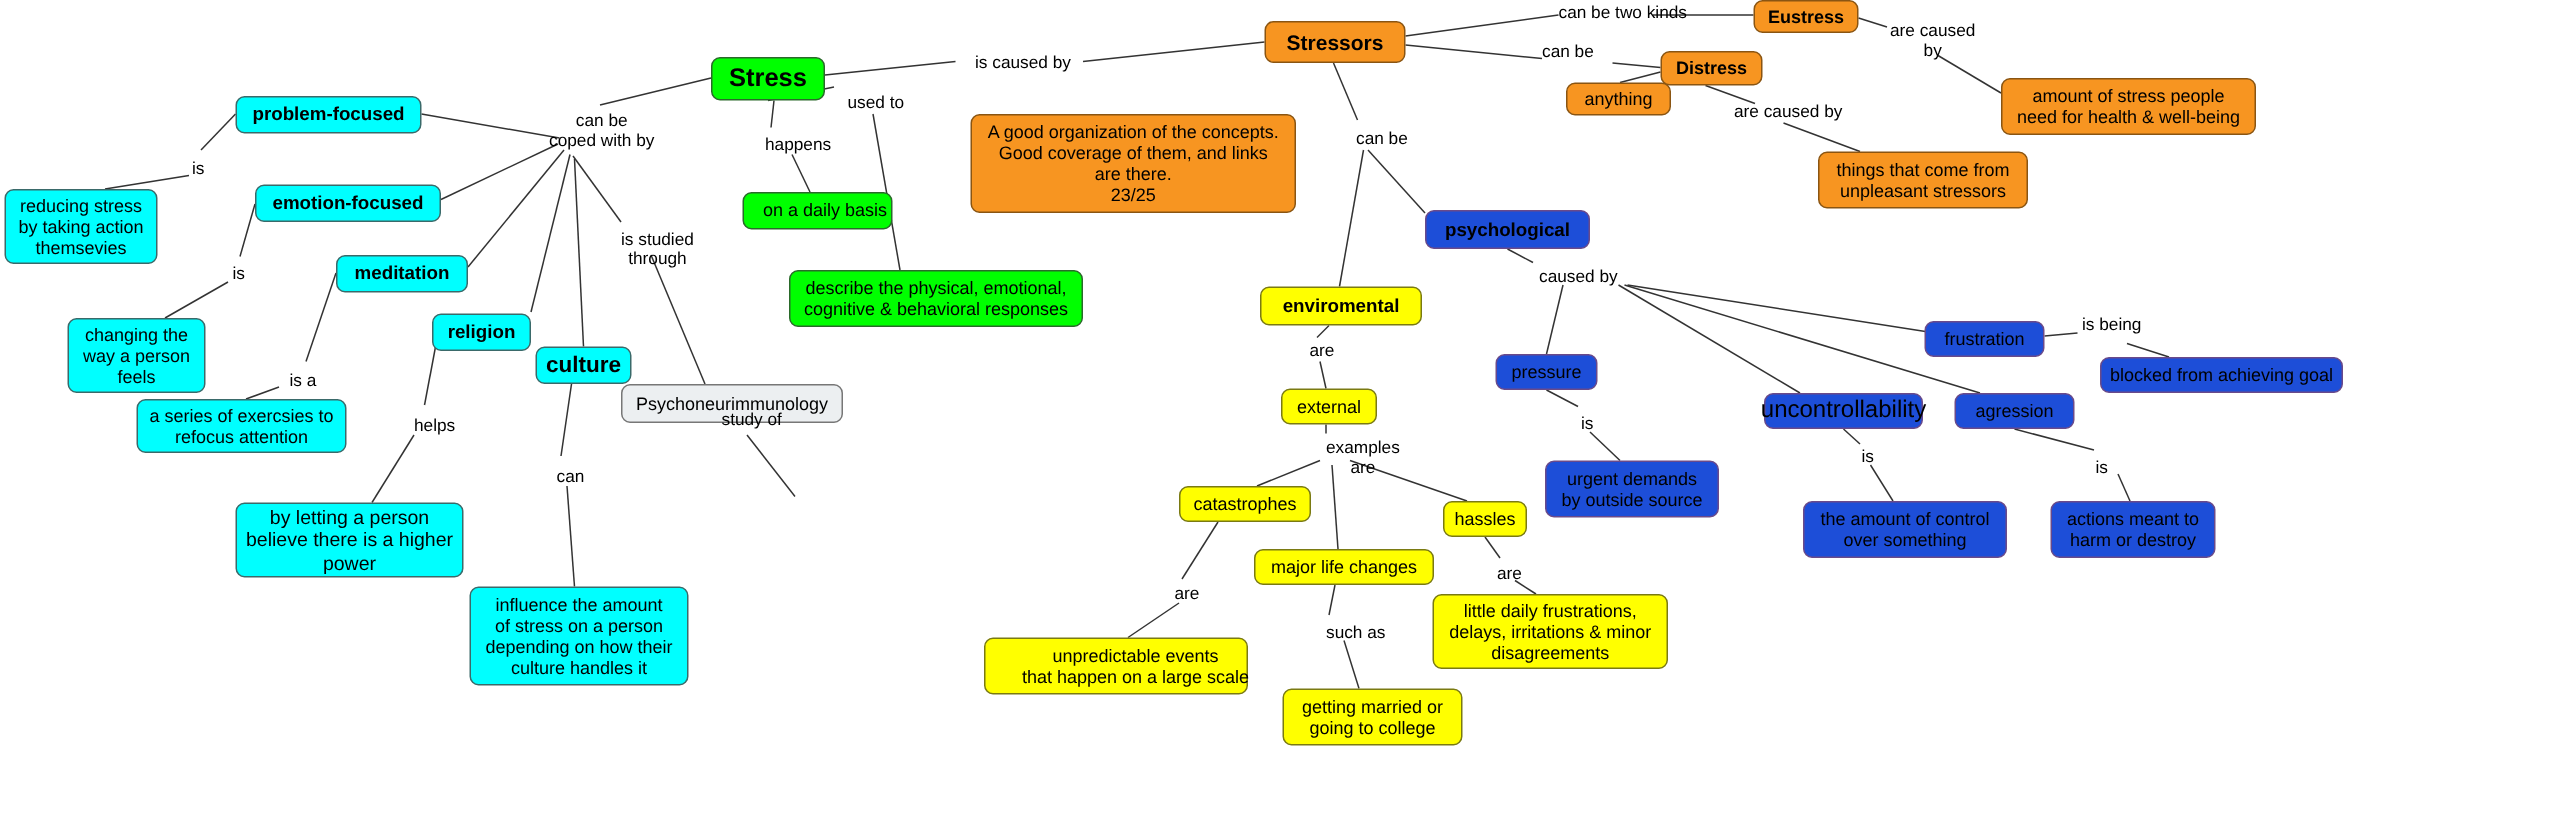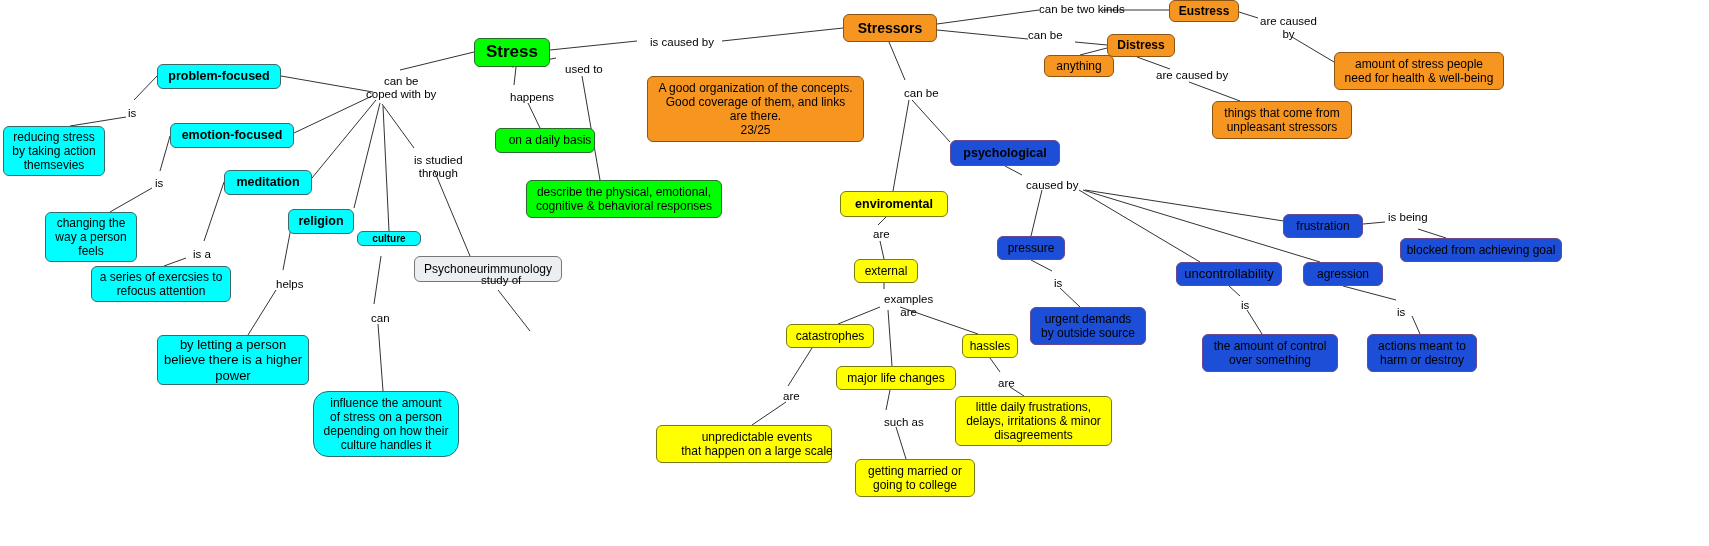--- a/index.html
+++ b/index.html
@@ -132,33 +132,33 @@
     <div class="node orange" style="left: 1334px; top: 52px; width: 170px; height: 38px; font-size: 12px;">amount of stress people
 need for health &amp; well-being</div>
     <div class="node orange" style="left: 647px; top: 76px; width: 217px; height: 66px; font-size: 12px;">A good organization of the concepts.
 Good coverage of them, and links
 are there.
 23/25</div>
     <div class="node cyan bold" style="left: 157px; top: 64px; width: 124px; height: 25px; font-size: 12.5px;">problem-focused</div>
     <div class="node cyan bold" style="left: 170px; top: 123px; width: 124px; height: 25px; font-size: 12.5px;">emotion-focused</div>
     <div class="node cyan bold" style="left: 224px; top: 170px; width: 88px; height: 25px; font-size: 12.5px;">meditation</div>
     <div class="node cyan bold" style="left: 288px; top: 199px; width: 66px; height: 25px; font-size: 12.5px; margin-top: 10px;">religion</div>
-    <div class="node cyan bold" style="left: 357px; top: 231px; width: 64px; height: 15px; font-size: 10px; text-align: right;">culture</div>
+    <div class="node cyan bold" style="left: 357px; top: 231px; width: 64px; height: 25px; font-size: 15px; text-align: right;">culture</div>
     <div class="node cyan" style="left: 3px; top: 126px; width: 102px; height: 50px; font-size: 12px;">reducing stress
 by taking action
 themsevies</div>
     <div class="node cyan" style="left: 45px; top: 212px; width: 92px; height: 50px; font-size: 12px;">changing the
 way a person
 feels</div>
     <div class="node cyan" style="left: 91px; top: 266px; width: 140px; height: 36px; font-size: 12px;">a series of exercsies to
 refocus attention</div>
     <div class="node cyan" style="left: 157px; top: 335px; width: 152px; height: 50px; font-size: 13px;">by letting a person
 believe there is a higher
 power</div>
-    <div class="node cyan" style="left: 313px; top: 391px; width: 146px; height: 66px; font-size: 12px; border-radius: 15px;">influence the amount
+    <div class="node cyan" style="left: 313px; top: 391px; width: 146px; height: 66px; font-size: 12px;">influence the amount
 of stress on a person
 depending on how their
 culture handles it</div>
     <div class="node green" style="left: 495px; top: 128px; width: 100px; height: 25px; font-size: 12px; padding-left: 16px;">on a daily basis</div>
     <div class="node green" style="left: 526px; top: 180px; width: 196px; height: 38px; font-size: 12px;">describe the physical, emotional,
 cognitive &amp; behavioral responses</div>
     <div class="node gray" style="left: 414px; top: 256px; width: 148px; height: 26px; font-size: 12px;">Psychoneurimmunology</div>
     <div class="node purple bold" style="left: 950px; top: 140px; width: 110px; height: 26px; font-size: 12.5px;">psychological</div>
     <div class="node yellow bold" style="left: 840px; top: 191px; width: 108px; height: 26px; font-size: 12.5px;">enviromental</div>
     <div class="node yellow" style="left: 854px; top: 259px; width: 64px; height: 24px; font-size: 12px;">external</div>
@@ -168,21 +168,21 @@
     <div class="node yellow" style="left: 656px; top: 425px; width: 176px; height: 38px; font-size: 12px; padding-left: 32px;">unpredictable events
 that happen on a large scale</div>
     <div class="node yellow" style="left: 855px; top: 459px; width: 120px; height: 38px; font-size: 12px;">getting married or
 going to college</div>
     <div class="node yellow" style="left: 955px; top: 396px; width: 157px; height: 50px; font-size: 12px;">little daily frustrations,
 delays, irritations &amp; minor
 disagreements</div>
     <div class="node purple" style="left: 997px; top: 236px; width: 68px; height: 24px; font-size: 12px;">pressure</div>
     <div class="node purple" style="left: 1030px; top: 307px; width: 116px; height: 38px; font-size: 12px;">urgent demands
 by outside source</div>
-    <div class="node purple" style="left: 1176px; top: 262px; width: 106px; height: 24px; font-size: 13px;">uncontrollability</div>
+    <div class="node purple" style="left: 1176px; top: 262px; width: 106px; height: 24px; font-size: 16px;">uncontrollability</div>
     <div class="node purple" style="left: 1303px; top: 262px; width: 80px; height: 24px; font-size: 12px;">agression</div>
     <div class="node purple" style="left: 1283px; top: 214px; width: 80px; height: 24px; font-size: 12px;">frustration</div>
     <div class="node purple" style="left: 1202px; top: 334px; width: 136px; height: 38px; font-size: 12px;">the amount of control
 over something</div>
     <div class="node purple" style="left: 1367px; top: 334px; width: 110px; height: 38px; font-size: 12px;">actions meant to
 harm or destroy</div>
     <div class="node purple" style="left: 1400px; top: 238px; width: 162px; height: 24px; font-size: 12px;">blocked from achieving goal</div>
     <div class="edge-label" style="left: 650px; top: 36px;">is caused by</div>
     <div class="edge-label" style="left: 1039px; top: 3px;">can be two kinds</div>
     <div class="edge-label" style="left: 1028px; top: 29px;">can be</div>

